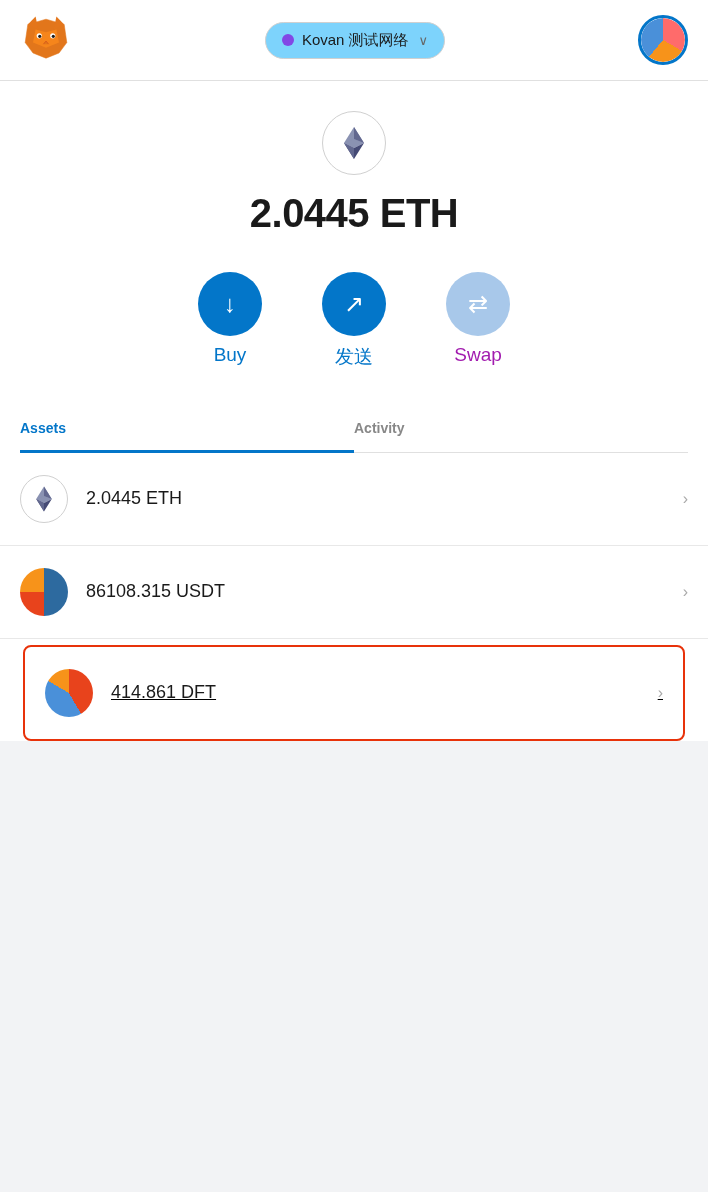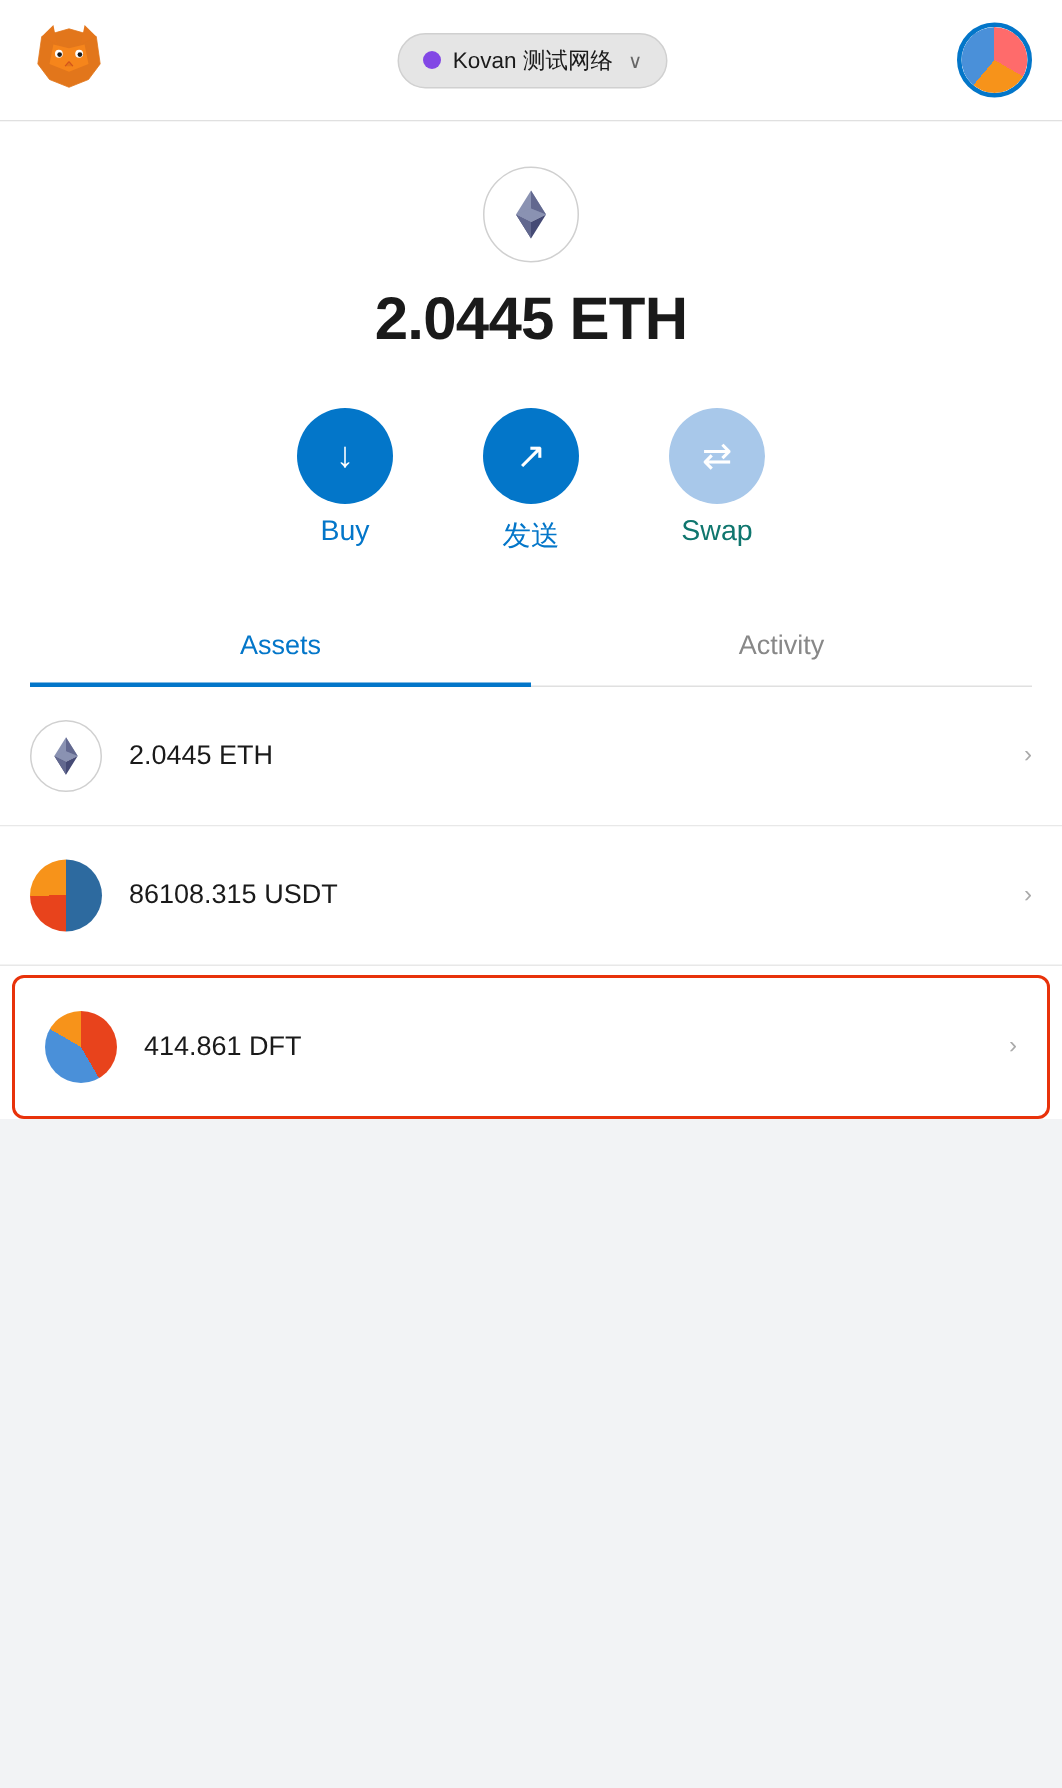--- a/index.html
+++ b/index.html
@@ -21,21 +21,21 @@
       border-bottom: 1px solid #e0e0e0;
     }
     .metamask-logo {
       width: 52px;
       height: 52px;
     }
     .network-selector {
       display: flex;
       align-items: center;
       gap: 8px;
-      background: #e5e5e5;
+      background: #7dd3fc;
       border: 1.5px solid #d0d0d0;
       border-radius: 20px;
       padding: 8px 16px;
       cursor: pointer;
     }
     .network-dot {
       width: 12px;
       height: 12px;
       border-radius: 50%;
       background: #8247e5;
@@ -128,38 +128,37 @@
     }
     .action-btn-circle.disabled {
       background: #a8c8ea;
     }
     .action-btn-label {
       font-size: 19px;
       color: #0376c9;
       font-weight: 500;
     }
     .action-btn-label.disabled-label {
-      color: #0f766e;
+      color: #a21caf;
     }
     .btn-icon {
       font-size: 24px;
       color: #fff;
     }
 
     
     .tabs {
       display: flex;
       border-bottom: 1.5px solid #e0e0e0;
     }
     .tab {
       flex: 1;
-      text-align: center;
       padding: 14px 0;
-      font-size: 18px;
-      font-weight: 400;
+      font-size: 14px;
+      font-weight: 700;
       cursor: pointer;
       color: #888;
       border-bottom: 3px solid transparent;
       margin-bottom: -1.5px;
     }
     .tab.active {
       color: #0376c9;
       border-bottom: 3px solid #0376c9;
     }
 
@@ -171,21 +170,22 @@
       display: flex;
       align-items: center;
       padding: 22px 20px;
       border-bottom: 1px solid #e8e8e8;
       cursor: pointer;
       background: #fff;
     }
     .asset-item.highlighted {
       border: 2.5px solid #e8320a;
       border-radius: 8px;
-      margin: 6px 8px;
+      margin: 6px 23px;
+      text-decoration: underline;
     }
     .asset-icon {
       width: 48px;
       height: 48px;
       border-radius: 50%;
       flex-shrink: 0;
       margin-right: 18px;
     }
     .eth-asset-icon {
       border: 1.5px solid #d0d0d0;

